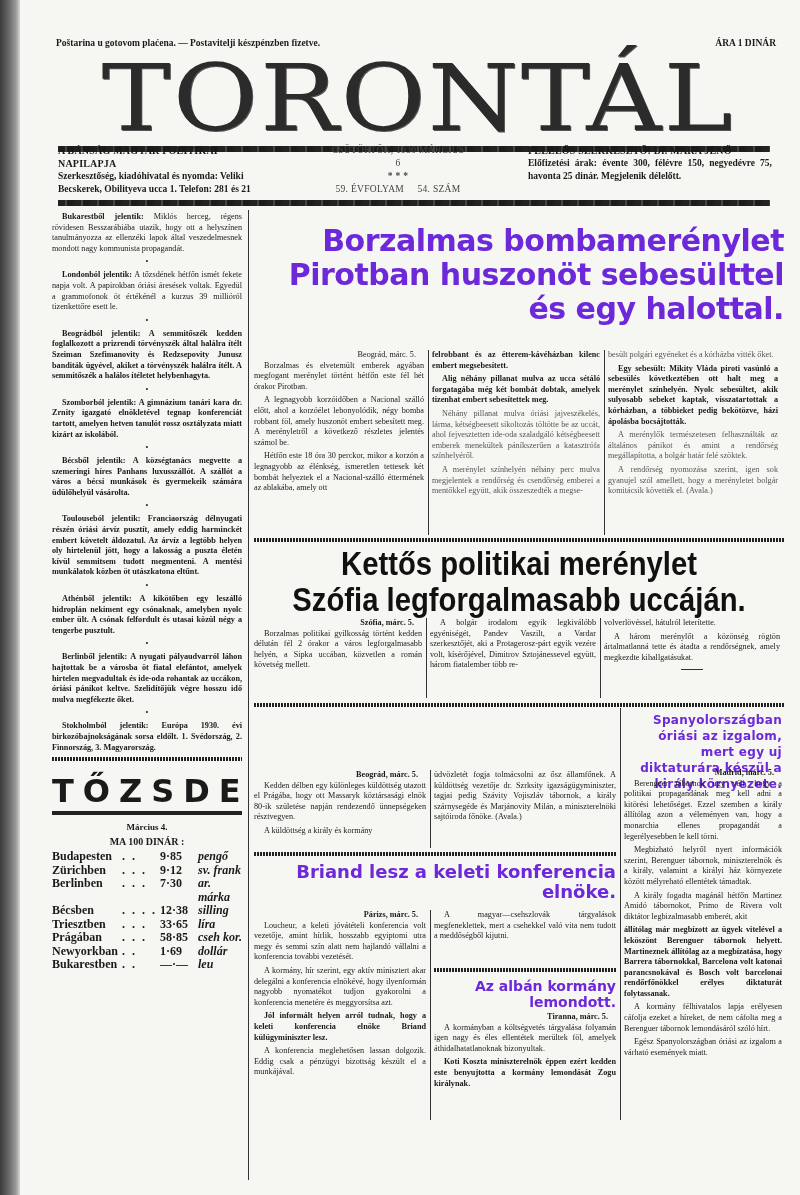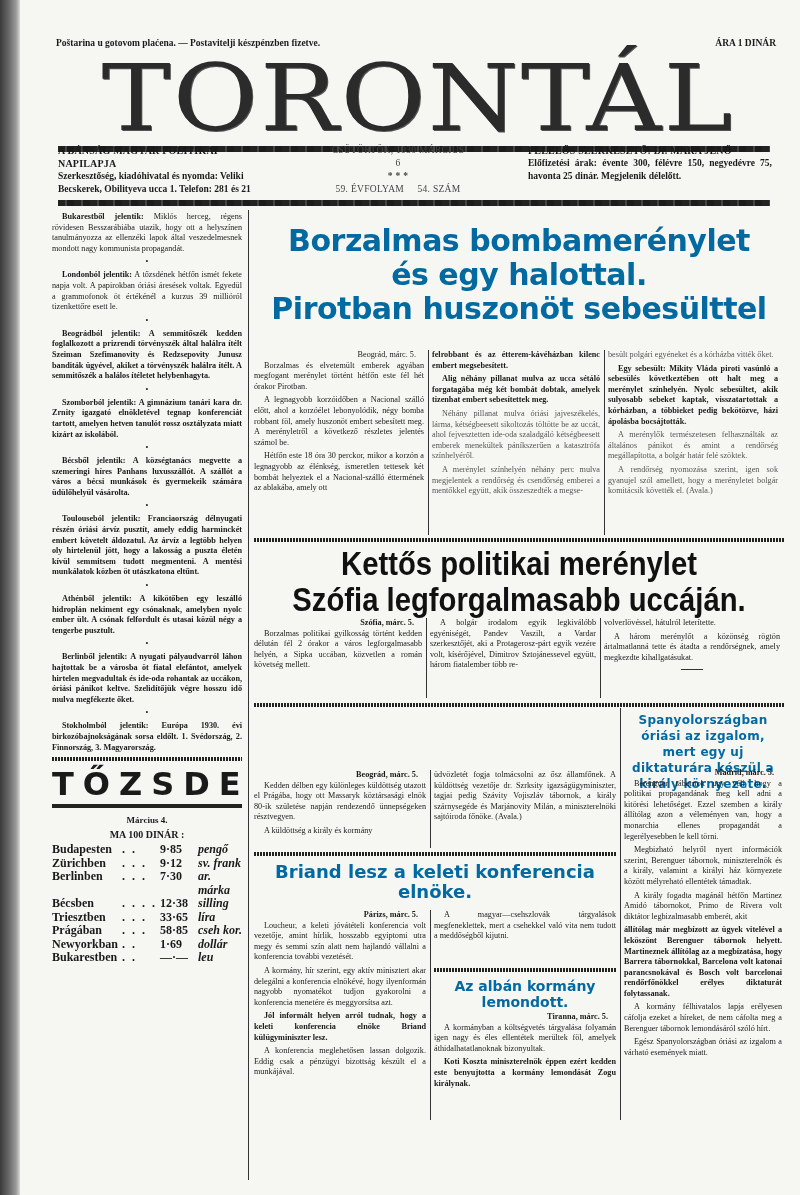--- a/index.html
+++ b/index.html
@@ -24,31 +24,31 @@
   .col-text { font-size: 8.2px; line-height: 10.6px; text-align: justify; hyphens: auto; }
   .col-text p { text-indent: 10px; margin-bottom: 3px; }
   .col-text .b { font-weight: bold; }
   .col-text .light { color: #555; }
   .bullet { text-align: center; font-size: 8px; line-height: 10px; margin: 1px 0 3px; }
   .dot-rule { height: 4px; margin: 4px 0; background: repeating-linear-gradient(90deg, #222 0 2px, transparent 2px 3px); }
   .vrule { position: absolute; width: 1px; background: #333; }
   
   .leftcol { position: absolute; left: 16px; top: 212px; width: 190px; }
   .tozsde-title { font-family: "DejaVu Sans", sans-serif; font-weight: bold; font-size: 32px; letter-spacing: 9px;
-    text-align: left; line-height: 38px; margin-top: 4px; }
+    text-align: left; line-height: 38px; margin-top: 11px; }
   .tozsde-bar { height: 4px; background: #222; margin: 1px 0 6px; }
   .tozsde-date { text-align: center; font-size: 9px; font-weight: bold; line-height: 13px; }
   .tozsde-head { text-align: center; font-size: 10px; font-weight: bold; line-height: 16px; }
   .tozsde-row { display: flex; font-size: 12px; line-height: 13.5px; font-weight: bold; }
   .tozsde-row .city { width: 70px; }
   .tozsde-row .dots { width: 38px; letter-spacing: 2px; }
   .tozsde-row .val { width: 38px; padding-right: 4px; }
   .tozsde-row .cur { flex: 1; font-style: italic; }
   
-  .h-sans { font-family: "DejaVu Sans", sans-serif; font-weight: bold; text-align: center; color: #0369a1; }
+  .h-sans { font-family: "DejaVu Sans", sans-serif; font-weight: bold; text-align: right; color: #6d28d9; }
   .h1 { position: absolute; left: 218px; top: 224px; width: 530px; font-size: 30px; line-height: 34px; letter-spacing: -0.5px; }
   .h2 { position: absolute; left: 218px; top: 545px; width: 530px; font-family: "Liberation Sans", sans-serif;
     font-size: 34px; line-height: 36px; text-align: center; font-weight: bold; transform: scaleX(0.86); color: #111; }
   .dateline { text-align: right; padding-right: 8px; }
   .hdot { position: absolute; left: 218px; width: 530px; height: 4px;
     background: repeating-linear-gradient(90deg, #222 0 2px, transparent 2px 3px); }
   .art { position: absolute; }
   .h3 { font-size: 17px; line-height: 19px; letter-spacing: -0.2px; }
   .h4 { font-size: 18px; line-height: 20px; }
   .h5 { font-size: 14px; line-height: 16px; }
@@ -166,22 +166,22 @@
           <span class="val">—·—</span>
           <span class="cur">leu</span>
         </div>
     </div>
   </div>
 
   <div class="vrule" style="left:212px; top:210px; height:970px;"></div>
 
   <div class="h-sans h1">
     <div>Borzalmas bombamerénylet</div>
+    <div>Pirotban huszonöt sebesülttel</div>
     <div>és egy halottal.</div>
-    <div>Pirotban huszonöt sebesülttel</div>
   </div>
 
   <div class="art col-text light" style="left:218px; top:350px; width:170px;">
     <div class="dateline">Beográd, márc. 5.</div>
     <p>Borzalmas és elvetemült emberek agyában megfogant merénylet történt hétfőn este fél hét órakor Pirotban.</p>
     <p>A legnagyobb korzóidőben a Nacional szálló előtt, ahol a korzóélet lebonyolódik, négy bomba robbant föl, amely huszonöt embert sebesített meg. A merényletről a következő részletes jelentés számol be.</p>
     <p>Hétfőn este 18 óra 30 perckor, mikor a korzón a legnagyobb az élénkség, ismeretlen tettesek két bombát helyeztek el a Nacional-szálló éttermének az ablakába, amely ott</p>
   </div>
   <div class="vrule" style="left:392px; top:350px; height:185px;"></div>
   <div class="art col-text" style="left:396px; top:350px; width:168px;">

